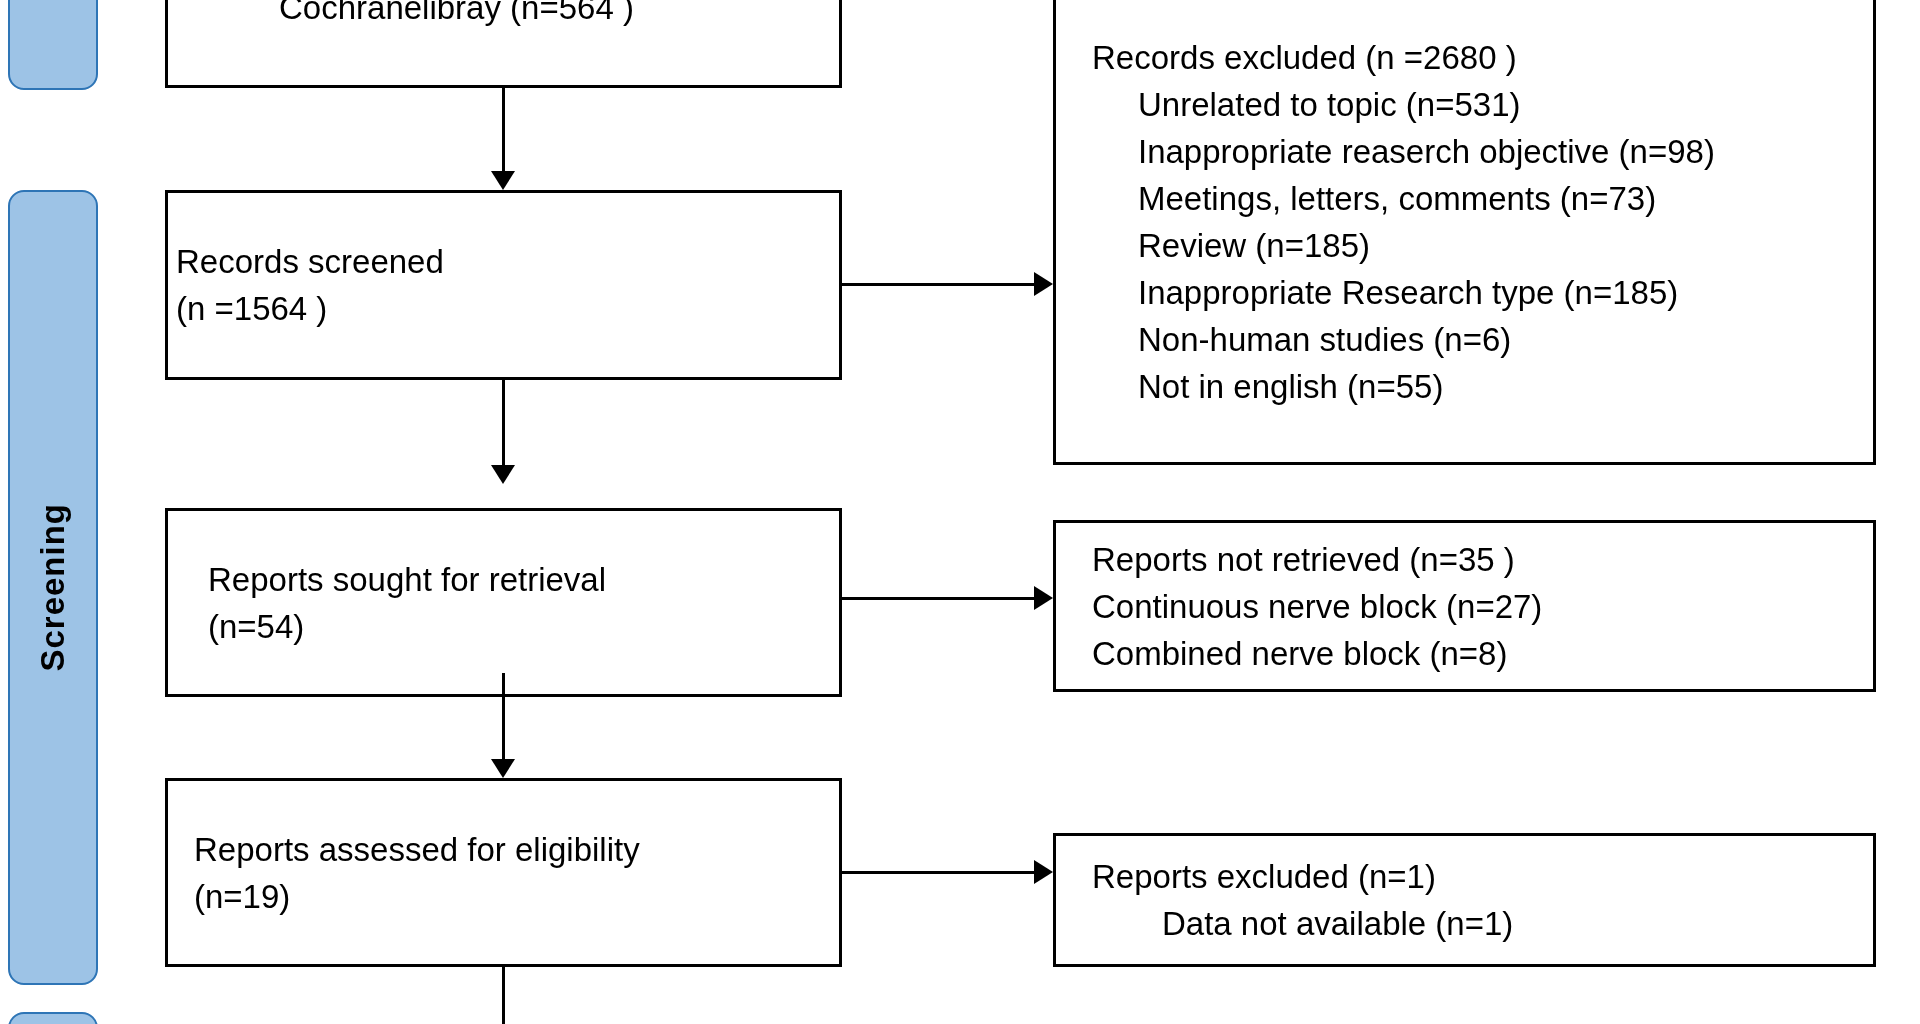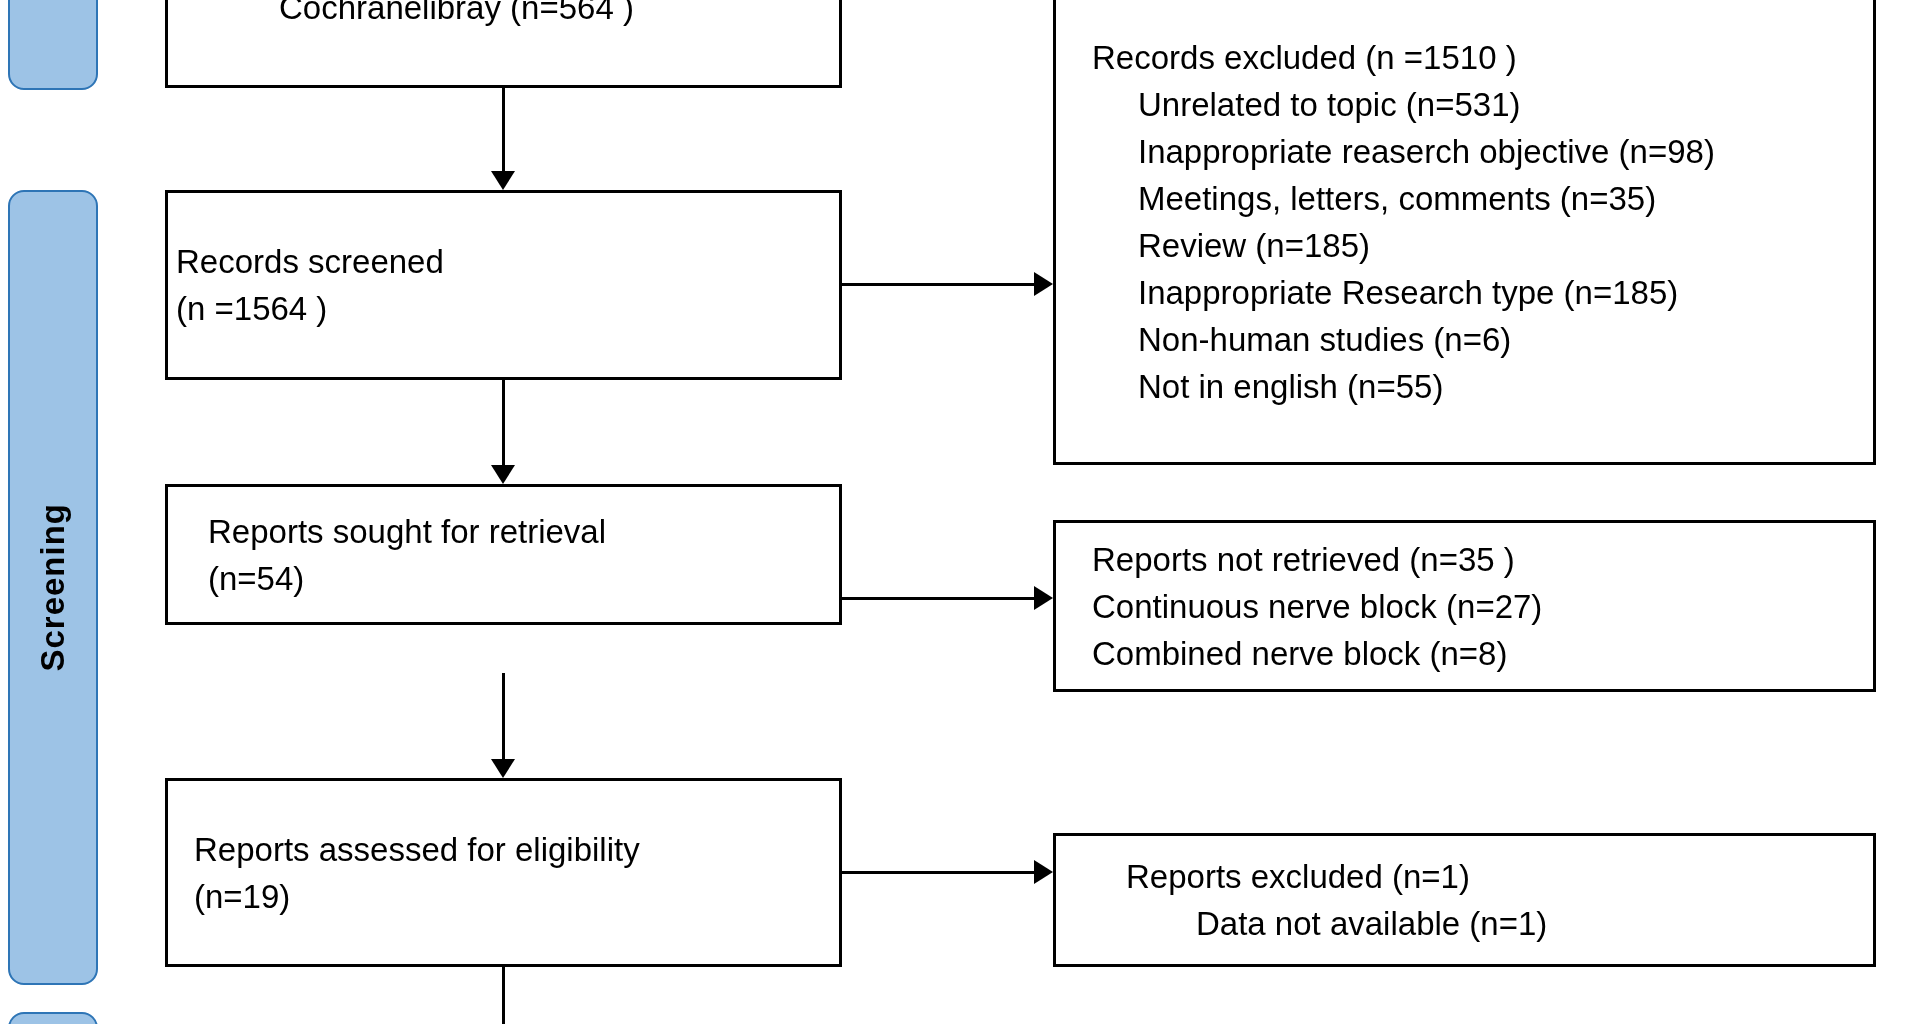--- a/index.html
+++ b/index.html
@@ -27,36 +27,36 @@
 
   
   .fbox {
     position: absolute; left: 165px; width: 677px; box-sizing: border-box;
     background: #fff; border: 3px solid var(--box-border, #000);
     font-size: 33px; line-height: 47px;
   }
   .flex-center { display: flex; flex-direction: column; justify-content: center; padding-left: 40px; }
   .box-identified { top: -62px; height: 150px; }
   .box-screened   { top: 190px; height: 190px; padding-left: 8px; }
-  .box-sought     { top: 484px; height: 141px; justify-content: center; }
+  .box-sought     { top: 508px; height: 189px; justify-content: center; }
   .box-assessed   { top: 778px; height: 189px; padding-left: 26px; }
   .clipped-line { position: absolute; left: 111px; top: 43px; font-size: 33px; white-space: nowrap; }
 
   
   .sbox {
     position: absolute; left: 1053px; width: 823px; box-sizing: border-box;
     background: #fff; border: 3px solid var(--box-border, #000);
     font-size: 33px; line-height: 47px;
   }
   .sbox .line { padding-left: 36px; white-space: nowrap; }
   .sbox .line.indent { padding-left: 82px; }
   .sbox .line.indent-lg { padding-left: 106px; }
   .sbox-excluded { top: -42px; height: 507px; padding-top: 73px; }
   .sbox-notretrieved { top: 520px; height: 172px; display: flex; flex-direction: column; justify-content: center; }
-  .sbox-reportsexcluded { top: 833px; height: 134px; display: flex; flex-direction: column; justify-content: center; padding-left: 34px; }
+  .sbox-reportsexcluded { top: 833px; height: 134px; display: flex; flex-direction: column; justify-content: center; }
 
   
   .vline { position: absolute; width: 3px; background: var(--arrow, #000); }
   .hline { position: absolute; height: 3px; background: var(--arrow, #000); }
   .head-down {
     position: absolute; width: 0; height: 0;
     border-left: 12px solid transparent; border-right: 12px solid transparent;
     border-top: 19px solid var(--arrow, #000);
   }
   .head-right {
@@ -89,24 +89,24 @@
     <div class="line">Reports sought for retrieval</div>
     <div class="line">(n=54)</div>
   </div>
 
   <div class="fbox box-assessed flex-center">
     <div class="line">Reports assessed for eligibility</div>
     <div class="line">(n=19)</div>
   </div>
 
   <div class="sbox sbox-excluded">
-    <div class="line">Records excluded (n =1510 )</div>
+    <div class="line">Records excluded (n =2680 )</div>
     <div class="line indent">Unrelated to topic (n=531)</div>
     <div class="line indent">Inappropriate reaserch objective (n=98)</div>
-    <div class="line indent">Meetings, letters, comments (n=35)</div>
+    <div class="line indent">Meetings, letters, comments (n=73)</div>
     <div class="line indent">Review (n=185)</div>
     <div class="line indent">Inappropriate Research type (n=185)</div>
     <div class="line indent">Non-human studies (n=6)</div>
     <div class="line indent">Not in english (n=55)</div>
   </div>
 
   <div class="sbox sbox-notretrieved">
     <div class="line">Reports not retrieved (n=35 )</div>
     <div class="line">Continuous nerve block (n=27)</div>
     <div class="line">Combined nerve block (n=8)</div>

